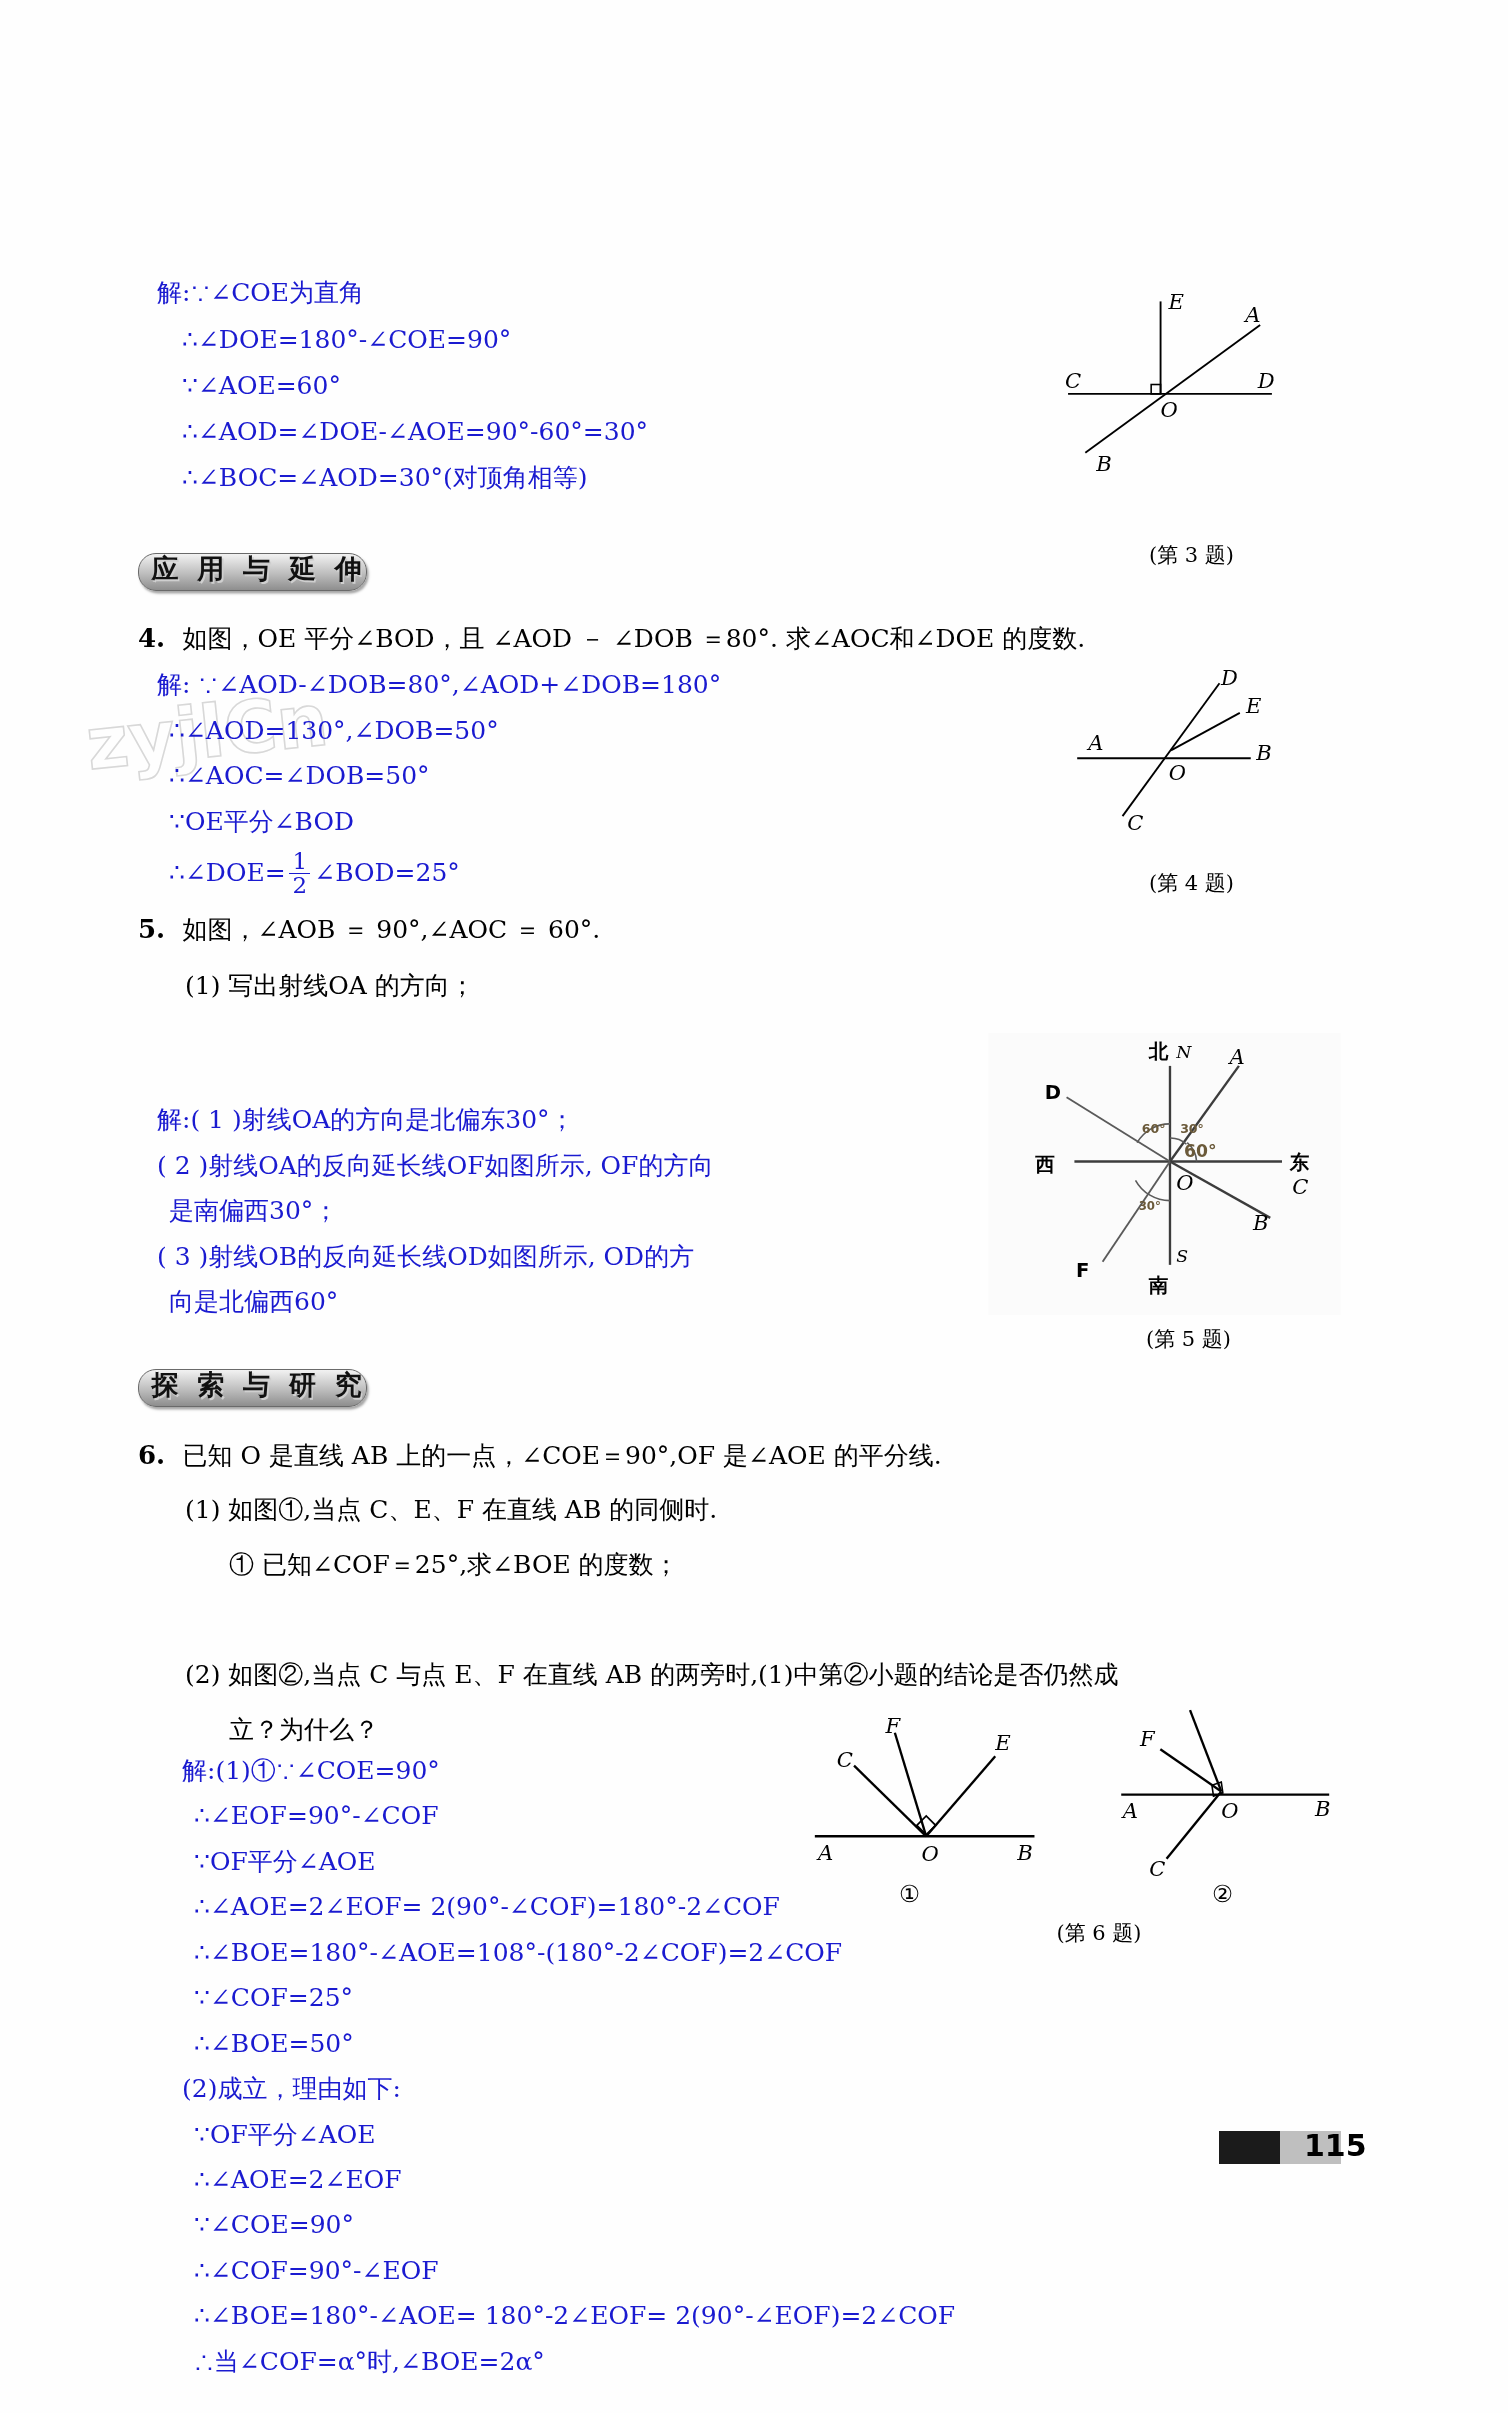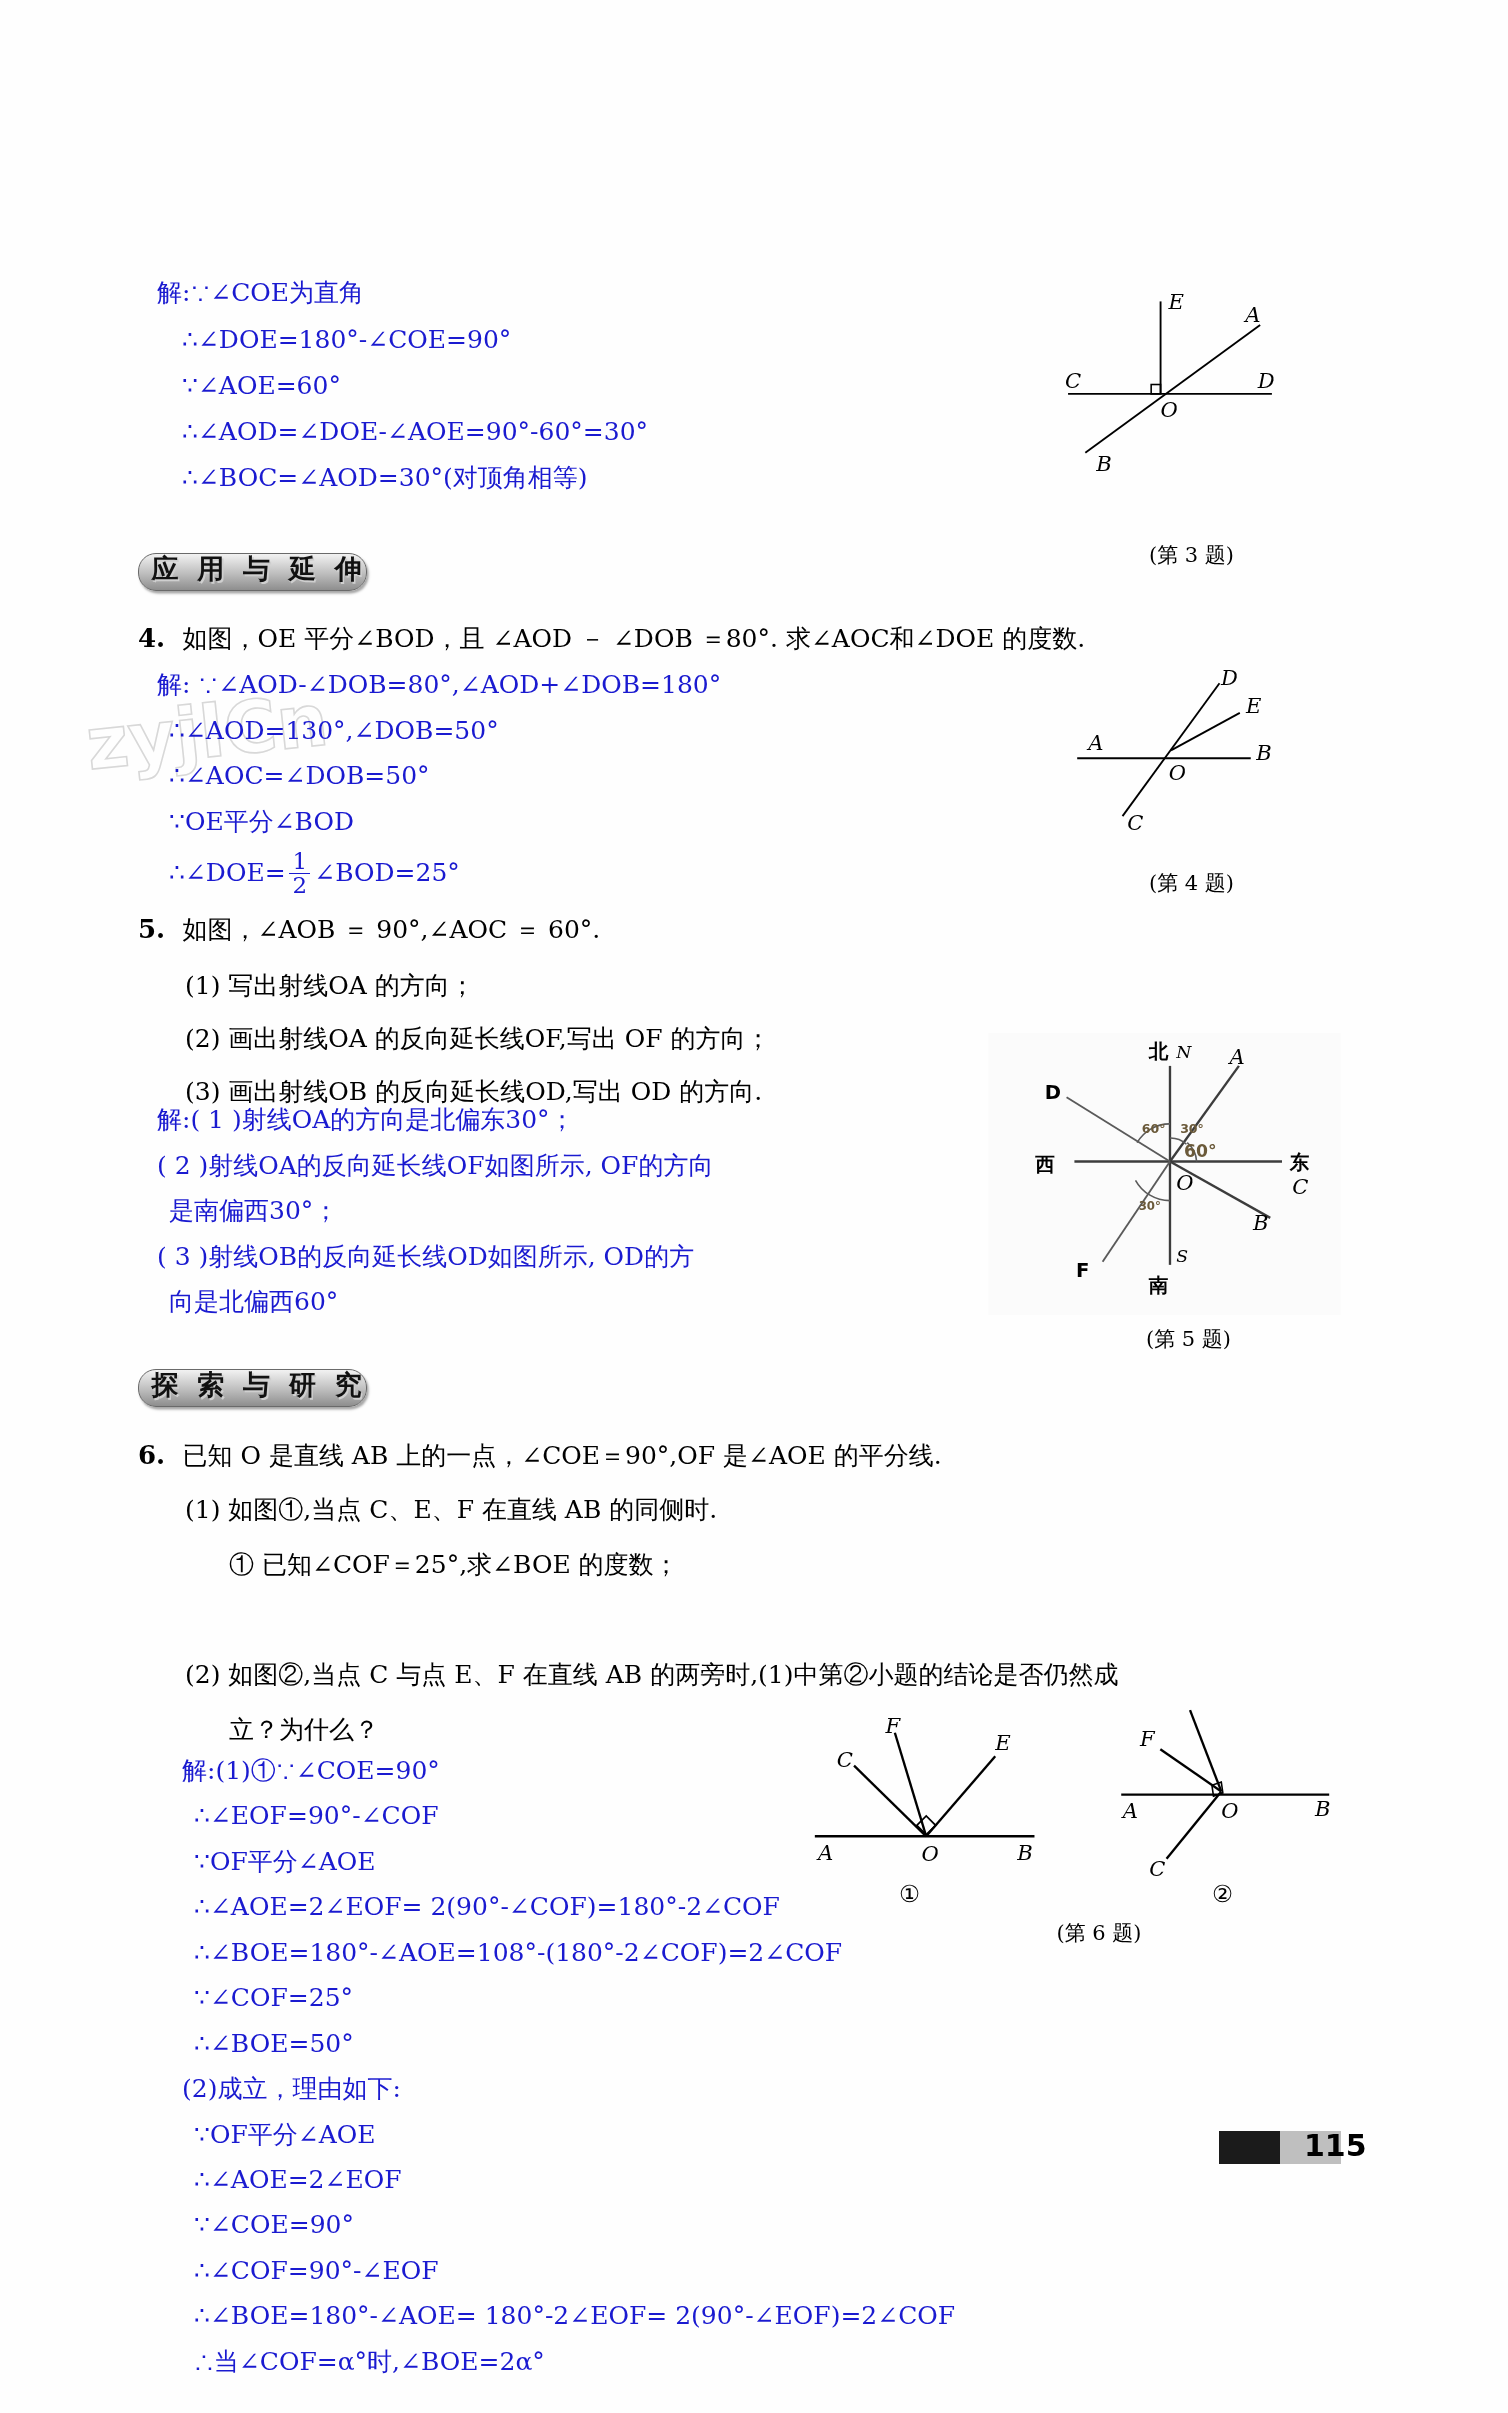--- a/index.html
+++ b/index.html
@@ -175,22 +175,20 @@
       <text x="70" y="210" class="fg-lbl">C</text>
     </svg>
   </div>
   <div class="figcap" style="top:869px;left:1113px;width:157px;">(第 4 题)</div>
 
   <div class="q" style="top:913px;left:138px;">
     <span class="q-num">5.</span>
     <span style="margin-left:9.4px;">如图，∠AOB ＝ 90°,∠AOC ＝ 60°.</span>
   </div>
   <div class="q" style="top:970px;left:185px;">(1) 写出射线OA 的方向；</div>
-  <div class="q" style="top:1023px;left:185px;">(2) 画出射线OA 的反向延长线OF,写出 OF 的方向；</div>
-  <div class="q" style="top:1076px;left:185px;">(3) 画出射线OB 的反向延长线OD,写出 OD 的方向.</div>
 
   <div class="sol" style="top:1105px;left:157px;">解:( 1 )射线OA的方向是北偏东30°；</div>
   <div class="sol" style="top:1151px;left:157px;">( 2 )射线OA的反向延长线OF如图所示, OF的方向</div>
   <div class="sol" style="top:1196px;left:169px;">是南偏西30°；</div>
   <div class="sol" style="top:1242px;left:157px;">( 3 )射线OB的反向延长线OD如图所示, OD的方</div>
   <div class="sol" style="top:1287px;left:169px;">向是北偏西60°</div>
 
   <div class="fig" style="top:1033px;left:988px;">
     <svg width="353" height="282" viewBox="0 0 450 360">
 

